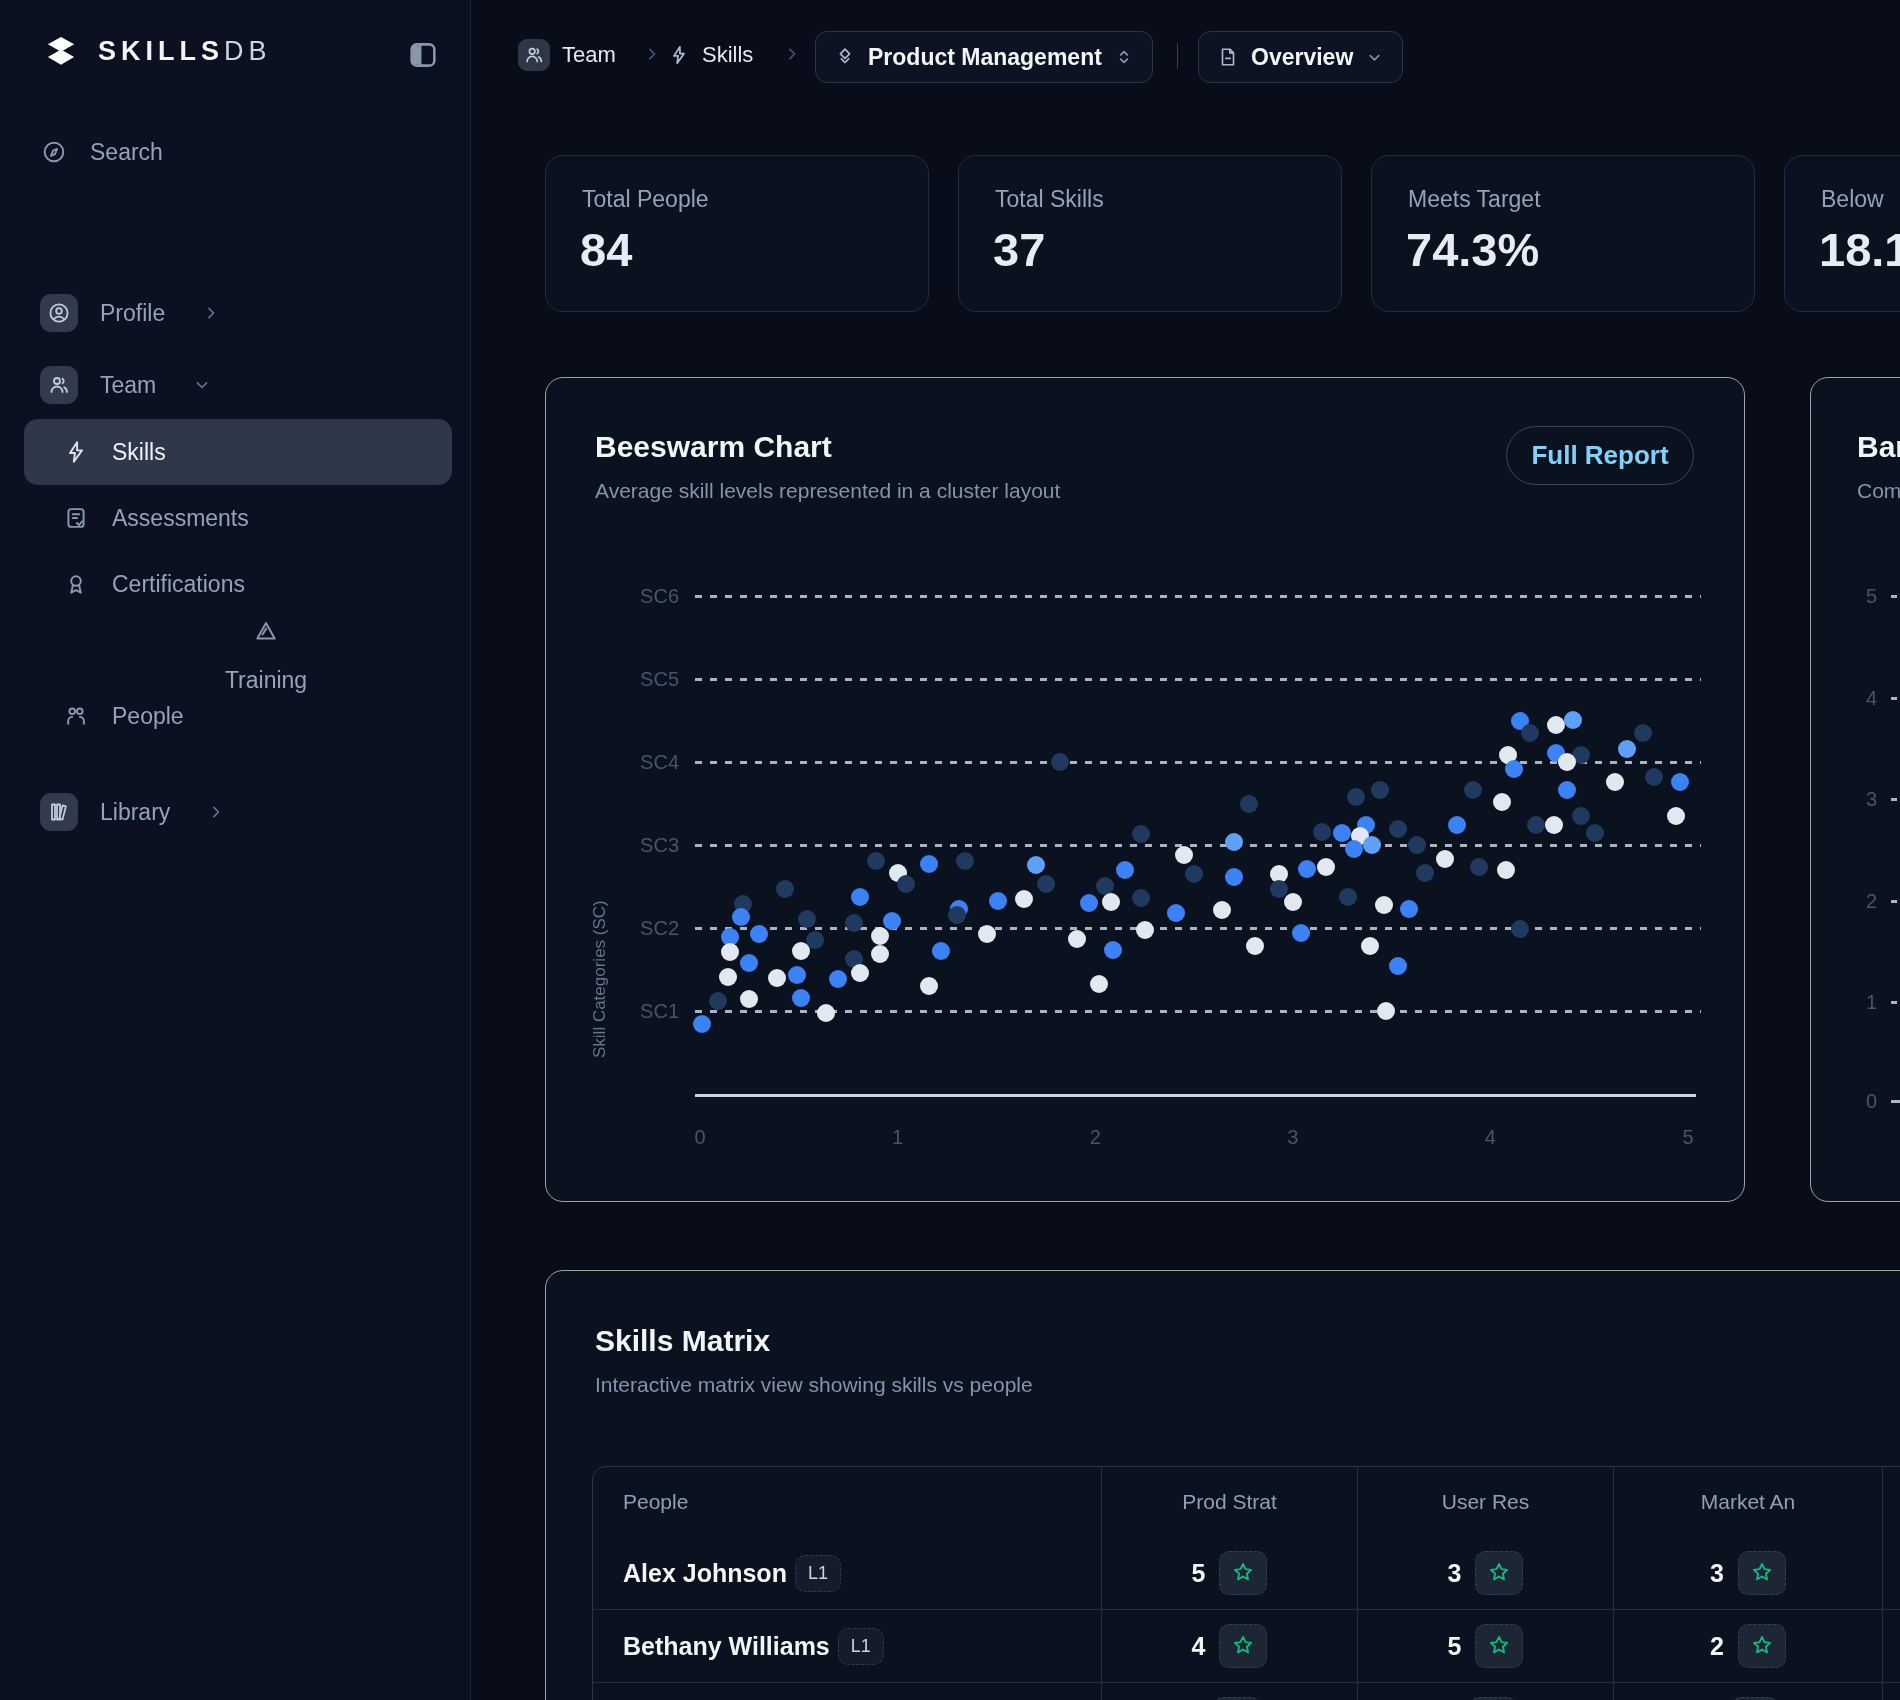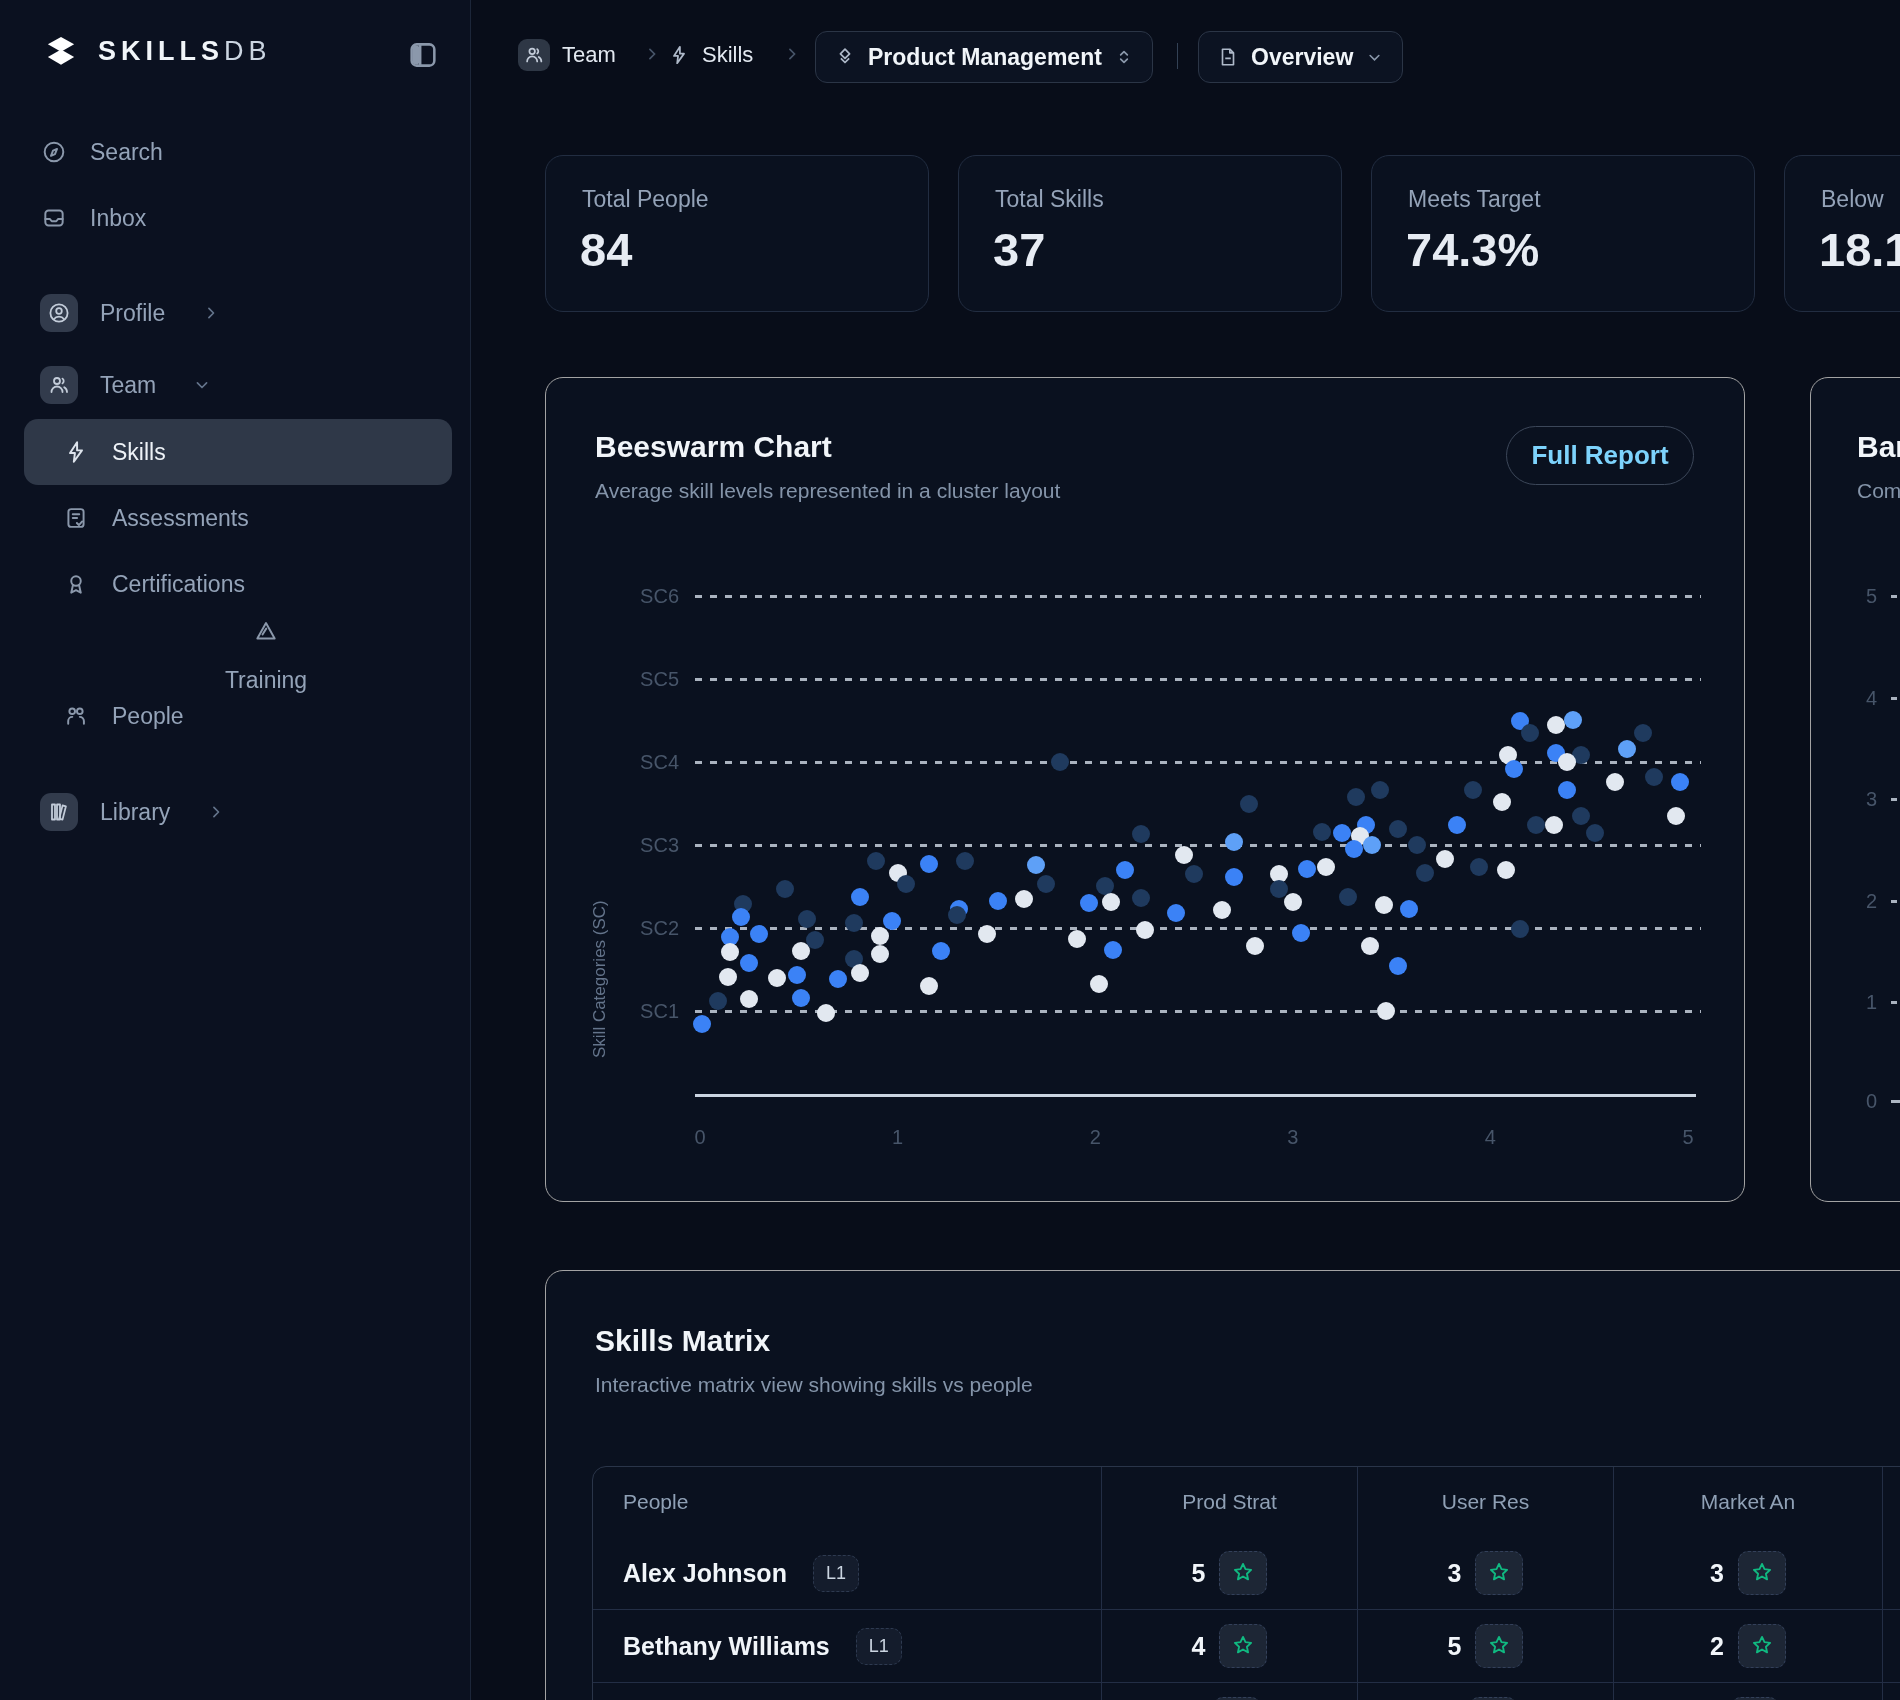--- a/index.html
+++ b/index.html
@@ -69,21 +69,21 @@
   
   .matrix-table{position:absolute;left:46px;top:195px;width:1409px;border:1px solid #2a3549;
     border-radius:14px;overflow:hidden;}
   .t-row{display:grid;grid-template-columns:508px 256px 256px 269px 120px;}
   .t-row + .t-row{border-top:1px solid #232e45;}
   .t-cell{display:flex;align-items:center;border-left:1px solid #232e45;}
   .t-cell:first-child{border-left:none;}
   .t-head .t-cell{height:70px;font-size:21px;color:#8fa0b5;justify-content:center;}
   .t-head .t-cell:first-child{justify-content:flex-start;padding-left:30px;}
   .t-body .t-cell{height:72px;justify-content:center;gap:14px;}
-  .t-body .t-cell:first-child{justify-content:flex-start;padding-left:30px;gap:26px;}
+  .t-body .t-cell:first-child{justify-content:flex-start;padding-left:30px;gap:8px;}
   .p-name{font-size:25px;font-weight:700;color:#f1f5f9;}
   .lvl-badge{background:#141c2c;border:1px dashed #2e3a50;border-radius:10px;padding:7px 12px;
     font-size:18px;color:#cbd5e1;}
   .cell-val{font-size:25px;font-weight:700;color:#f1f5f9;}
   .star-badge{width:46px;height:42px;background:#1d2635;border:1px dashed #33405a;border-radius:10px;
     display:flex;align-items:center;justify-content:center;cursor:pointer;}
   svg{display:block;}
 </style>
 </head>
 <body>
@@ -108,29 +108,20 @@
   <div id="nav-root">
       <div class="nav-group" style="top: 119px;">
         <div class="nav-item" style="height: 66px;">
           <span class="ic">
             <svg width="26" height="26" viewBox="0 0 24 24" fill="none" stroke="currentColor" stroke-width="1.8" stroke-linecap="round" stroke-linejoin="round">
               <circle cx="12" cy="12" r="8.6"></circle>
               <path d="M14.8 9.2l-1.9 4.7-3.7 1.6 1.9-4.7z"></path>
             </svg>
           </span>
           <span>Search</span>
-        </div>
-        <div class="nav-item" style="height: 66px;">
-          <span class="ic">
-            <svg width="26" height="26" viewBox="0 0 24 24" fill="none" stroke="currentColor" stroke-width="1.8" stroke-linecap="round" stroke-linejoin="round">
-              <rect x="4" y="5" width="16" height="14" rx="3"></rect>
-              <path d="M4 13h4.3l1.6 2h4.2l1.6-2H20"></path>
-            </svg>
-          </span>
-          <span>Inbox</span>
         </div>
       </div>
       <div class="nav-group" style="top: 277px;">
         <div class="nav-item" style="height: 72px;">
           <span class="icbox">
             <svg width="26" height="26" viewBox="0 0 24 24" fill="none" stroke="currentColor" stroke-width="1.8" stroke-linecap="round" stroke-linejoin="round">
               <circle cx="12" cy="12" r="8.6"></circle>
               <circle cx="12" cy="10" r="2.8"></circle>
               <path d="M6.8 18.2a6.6 6.6 0 0 1 10.4 0"></path>
             </svg>

